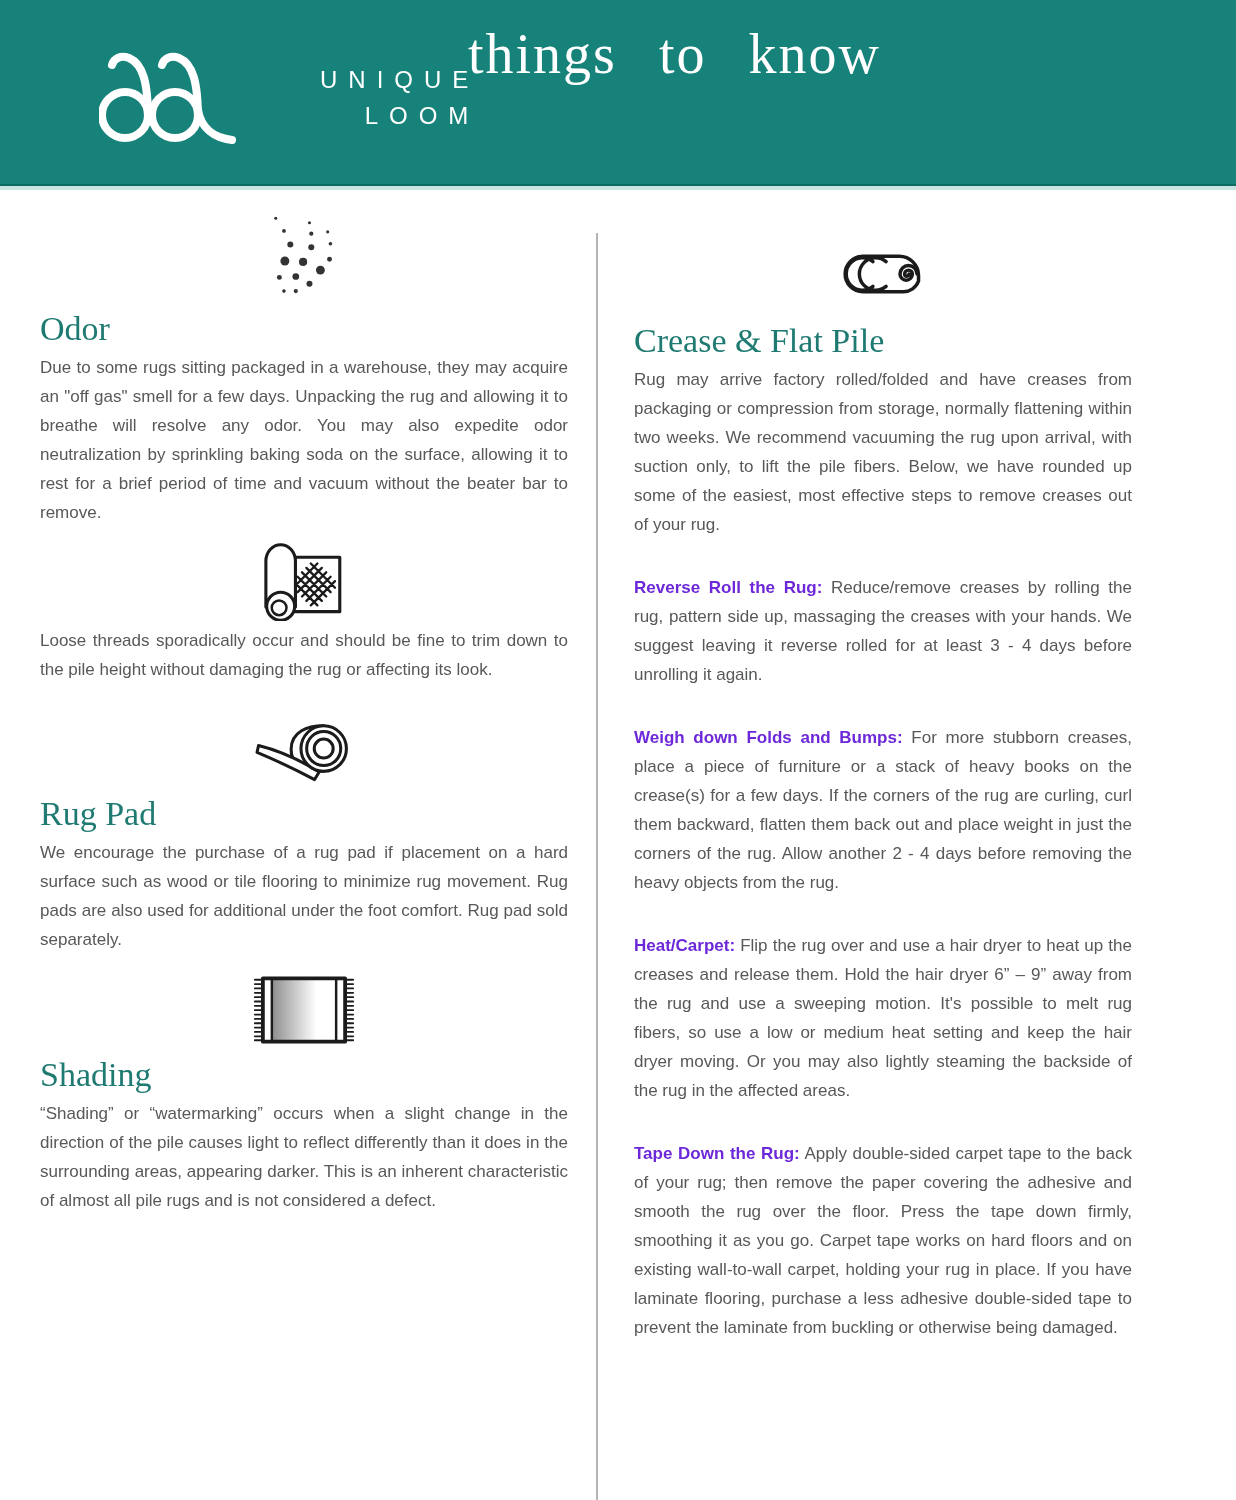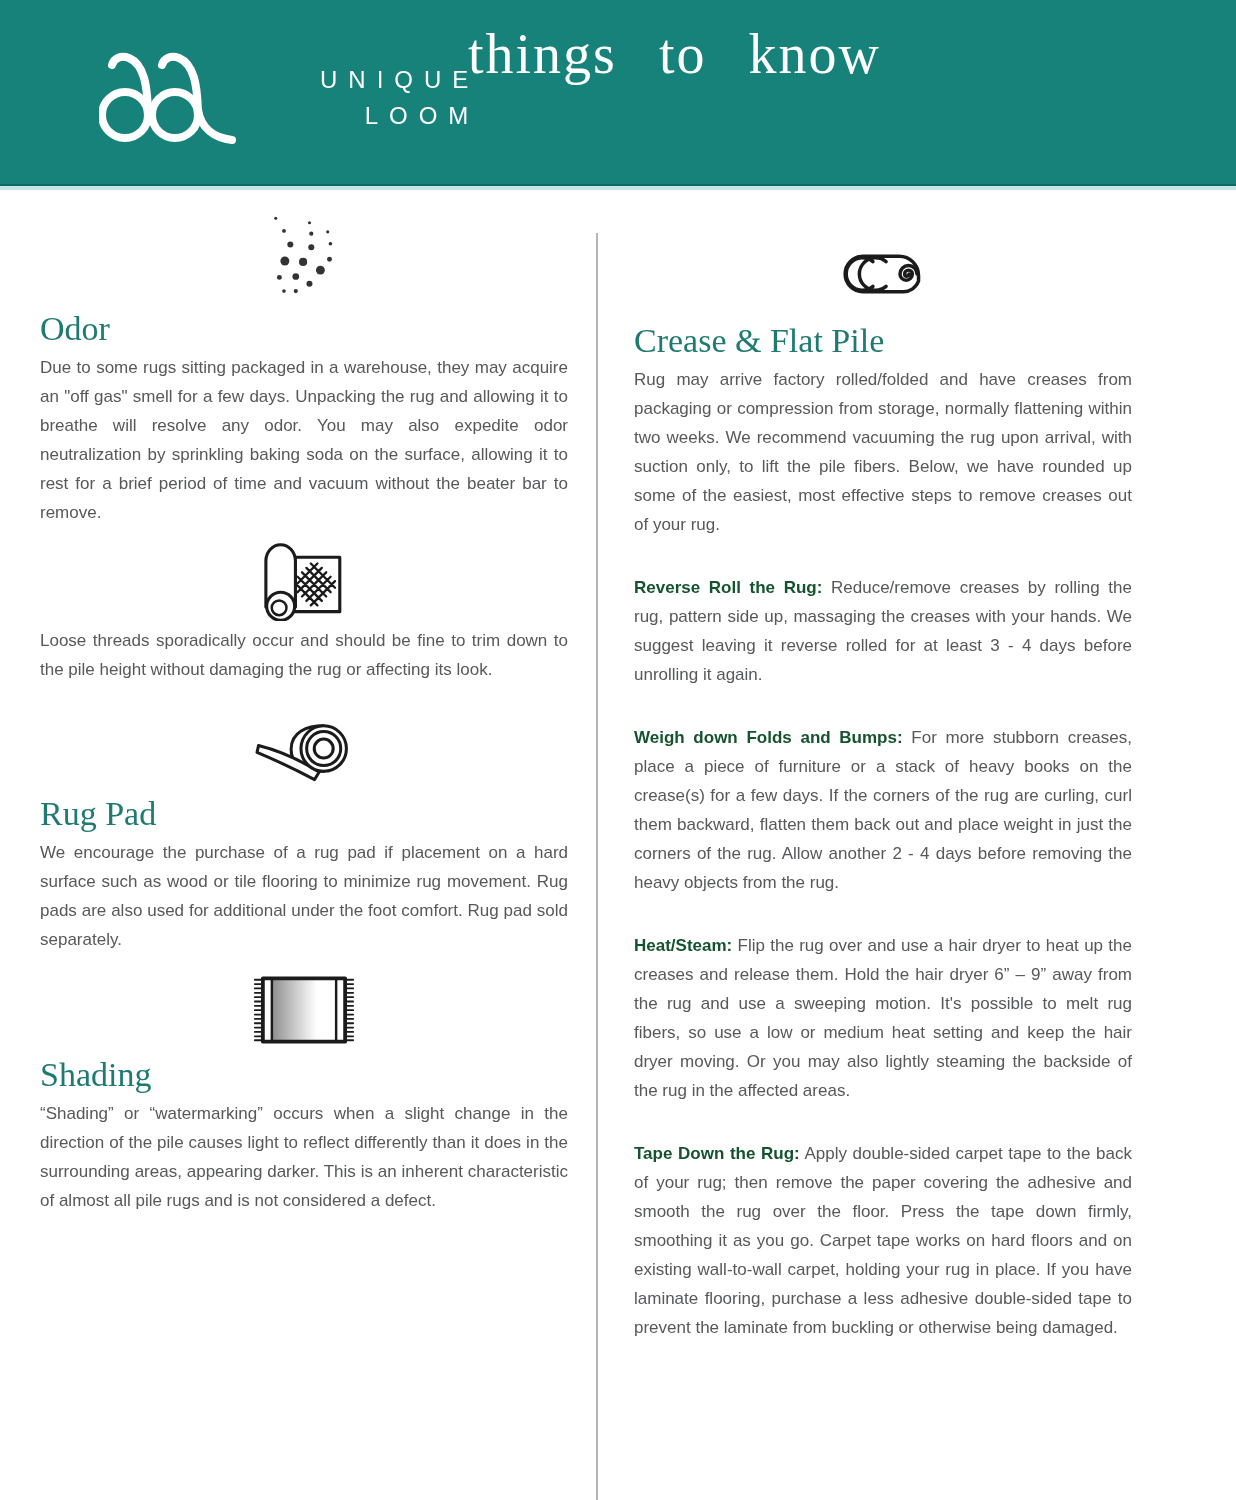--- a/index.html
+++ b/index.html
@@ -39,21 +39,21 @@
   .icon-wrap { display:flex; justify-content:center; }
   h2.sec-title {
     font-family:"Liberation Serif", serif; font-weight:400;
     color:#1F7A72; text-align:left;
     font-size:34px; line-height:38px; margin:0;
   }
   p.body {
     font-size:17px; line-height:29px; color:#57585A;
     text-align:justify; margin:5px 0 0;
   }
-  strong.lbl { color:#14532d; font-weight:700; }
+  strong.lbl { color:#6d28d9; font-weight:700; }
   p.tip { margin-top:34px; }
 
   
   .s-odor    .icon-wrap { margin-top:16px; }
   .s-odor    h2         { margin-top:4px; }
   .s-thread  .icon-wrap { margin-top:10px; }
   .s-thread  h2         { margin-top:18px; }
   .s-pad     .icon-wrap { margin-top:22px; }
   .s-pad     h2         { margin-top:10px; }
   .s-shade   .icon-wrap { margin-top:20px; }
@@ -193,21 +193,21 @@
 
       <p class="body tip">
         <strong class="lbl">Reverse Roll the Rug:</strong><span> Reduce/remove creases by rolling the rug, pattern side up, massaging the creases with your hands. We suggest leaving it reverse rolled for at least 3 - 4 days before unrolling it again.</span>
       </p>
 
       <p class="body tip">
         <strong class="lbl">Weigh down Folds and Bumps:</strong><span> For more stubborn creases, place a piece of furniture or a stack of heavy books on the crease(s) for a few days. If the corners of the rug are curling, curl them backward, flatten them back out and place weight in just the corners of the rug. Allow another 2 - 4 days before removing the heavy objects from the rug.</span>
       </p>
 
       <p class="body tip">
-        <strong class="lbl">Heat/Steam:</strong><span> Flip the rug over and use a hair dryer to heat up the creases and release them. Hold the hair dryer 6” – 9” away from the rug and use a sweeping motion. It's possible to melt rug fibers, so use a low or medium heat setting and keep the hair dryer moving. Or you may also lightly steaming the backside of the rug in the affected areas.</span>
+        <strong class="lbl">Heat/Carpet:</strong><span> Flip the rug over and use a hair dryer to heat up the creases and release them. Hold the hair dryer 6” – 9” away from the rug and use a sweeping motion. It's possible to melt rug fibers, so use a low or medium heat setting and keep the hair dryer moving. Or you may also lightly steaming the backside of the rug in the affected areas.</span>
       </p>
 
       <p class="body tip">
         <strong class="lbl">Tape Down the Rug:</strong><span> Apply double-sided carpet tape to the back of your rug; then remove the paper covering the adhesive and smooth the rug over the floor. Press the tape down firmly, smoothing it as you go. Carpet tape works on hard floors and on existing wall-to-wall carpet, holding your rug in place. If you have laminate flooring, purchase a less adhesive double-sided tape to prevent the laminate from buckling or otherwise being damaged.</span>
       </p>
     </section>
 
   </section>
 </main>
 

